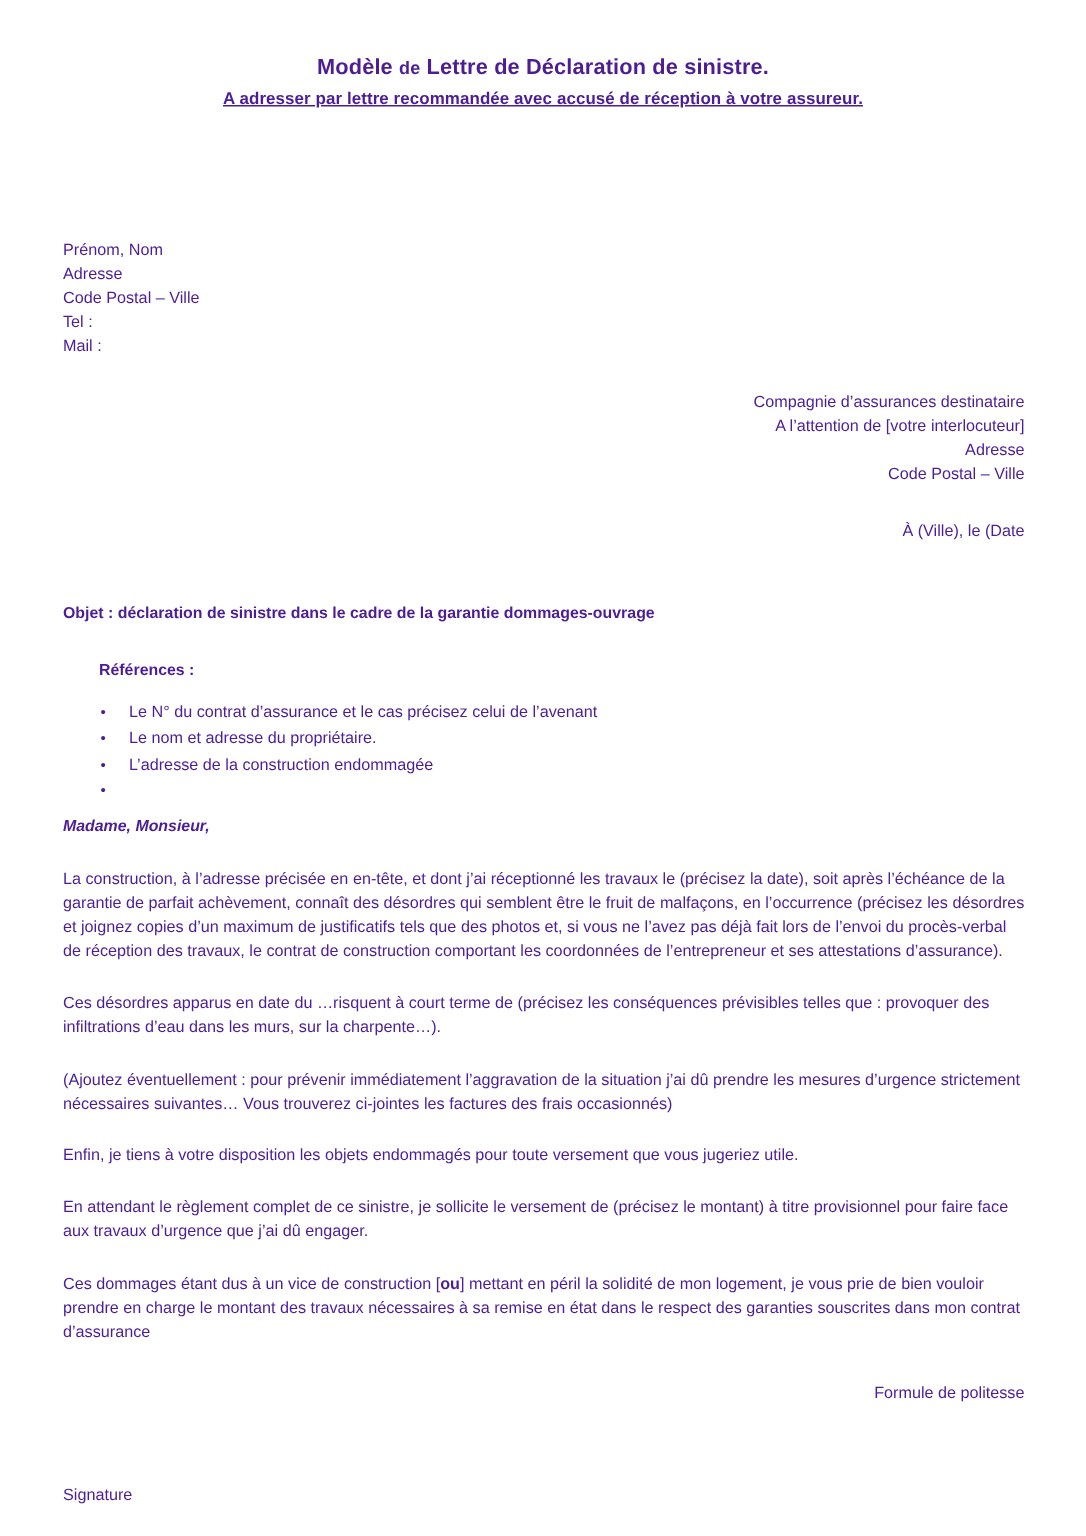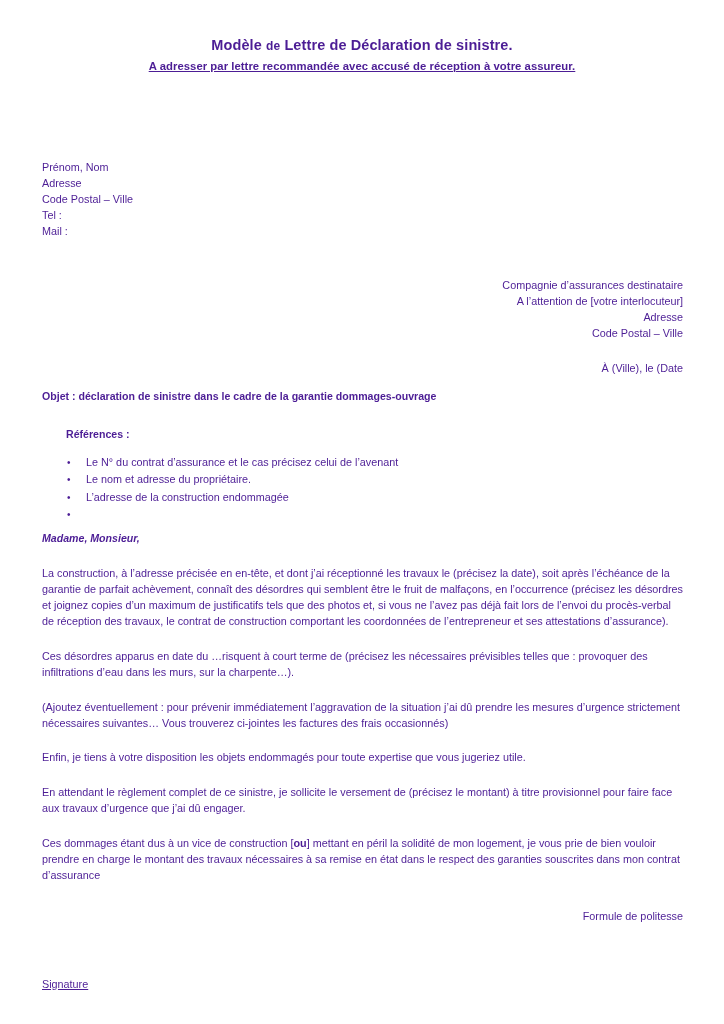--- a/index.html
+++ b/index.html
@@ -57,53 +57,53 @@
     line-height: 15.9px;
     text-align: left;
     margin-top: 16px;
   }
   .sender-block .line { white-space: nowrap; }
 
   
   .recipient-block {
     position: absolute;
     right: 41px;
-    top: 278px;
+    top: 261px;
     font-size: 10.8px;
     line-height: 15.9px;
     text-align: right;
   }
   .recipient-block .line { white-space: nowrap; }
 
   
   .date-line {
     position: absolute;
     right: 41px;
-    top: 361px;
+    top: 347px;
     font-size: 10.8px;
     line-height: 15.9px;
     text-align: right;
     white-space: nowrap;
   }
 
   
   .body-area {
     position: absolute;
     left: 42px;
     top: 386px;
     width: 641px;
     font-size: 10.8px;
     line-height: 15.9px;
     text-align: left;
   }
 
   .subject {
     font-weight: bold;
     font-size: 10.6px;
-    margin: 3px 0 0 0;
+    margin: 16px 0 0 0;
   }
   .refs-label {
     font-weight: bold;
     font-size: 10.6px;
     margin: 22px 0 0 0;
     padding-left: 24px;
   }
 
   ul.refs-list {
     list-style: none;
@@ -139,21 +139,20 @@
   }
 
   .closing {
     margin: 25px 0 0 0;
     font-size: 10.8px;
     text-align: right;
   }
   .signature {
     margin: 52px 0 0 0;
     font-size: 10.8px;
-    text-decoration: underline;
   }
   b.inline-bold { font-weight: bold; }
 </style>
 </head>
 <body>
 
 <div class="page">
 
   <div class="title-block">
     <div class="title-line-1"><span>Modèle</span> <span class="small-de">de</span> <span>Lettre de Déclaration de sinistre.</span></div>
@@ -197,23 +196,23 @@
         <span>L’adresse de la construction endommagée</span>
       </li>
       <li>
         <span class="bullet">•</span>
       </li>
     </ul>
 
     <div class="salutation">Madame, Monsieur,</div>
 
     <p class="para">La construction, à l’adresse précisée en en-tête, et dont j’ai réceptionné les  travaux le (précisez la date), soit après l’échéance de la garantie de parfait achèvement, connaît des désordres qui semblent être le fruit de malfaçons, en l’occurrence (précisez les désordres et joignez copies d’un maximum de justificatifs tels que des photos et, si vous ne l’avez pas déjà fait lors de l’envoi du procès-verbal de réception des travaux, le contrat de construction comportant les coordonnées de l’entrepreneur et ses attestations d’assurance).</p>
-    <p class="para">Ces désordres apparus en date du …risquent à court terme de (précisez les nécessaires prévisibles telles que : provoquer des infiltrations d’eau dans les murs, sur la charpente…).</p>
+    <p class="para">Ces désordres apparus en date du …risquent à court terme de (précisez les conséquences prévisibles telles que : provoquer des infiltrations d’eau dans les murs, sur la charpente…).</p>
     <p class="para">(Ajoutez éventuellement : pour prévenir immédiatement l’aggravation de la situation j’ai dû prendre les mesures d’urgence strictement nécessaires suivantes… Vous trouverez ci-jointes les factures des frais occasionnés)</p>
-    <p class="para">Enfin, je tiens à votre disposition les objets endommagés pour toute expertise que vous jugeriez utile.</p>
+    <p class="para">Enfin, je tiens à votre disposition les objets endommagés pour toute versement que vous jugeriez utile.</p>
     <p class="para">En attendant le règlement complet de ce sinistre, je sollicite le versement de (précisez le montant) à titre provisionnel pour faire face aux travaux d’urgence que j’ai dû engager.</p>
 
     <p class="para"><span>Ces dommages étant dus à un vice de construction [</span><b class="inline-bold">ou</b><span>] mettant en péril la solidité de mon logement, je vous prie de bien vouloir prendre en charge le montant des travaux nécessaires à sa remise en état dans le respect des garanties souscrites dans mon contrat d’assurance</span></p>
 
     <div class="closing">Formule de politesse</div>
     <div class="signature">Signature</div>
 
   </div>
 </div>
 

